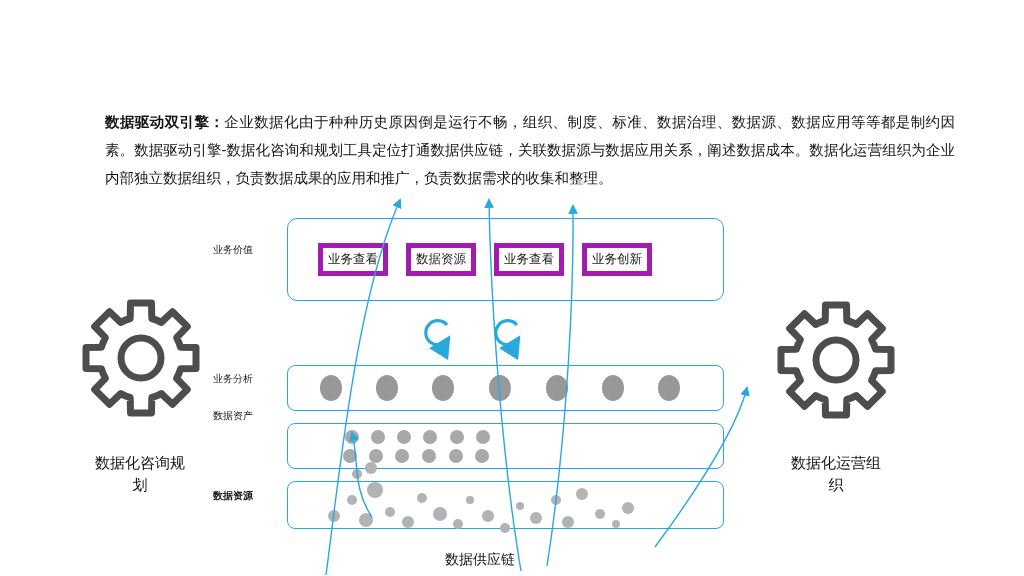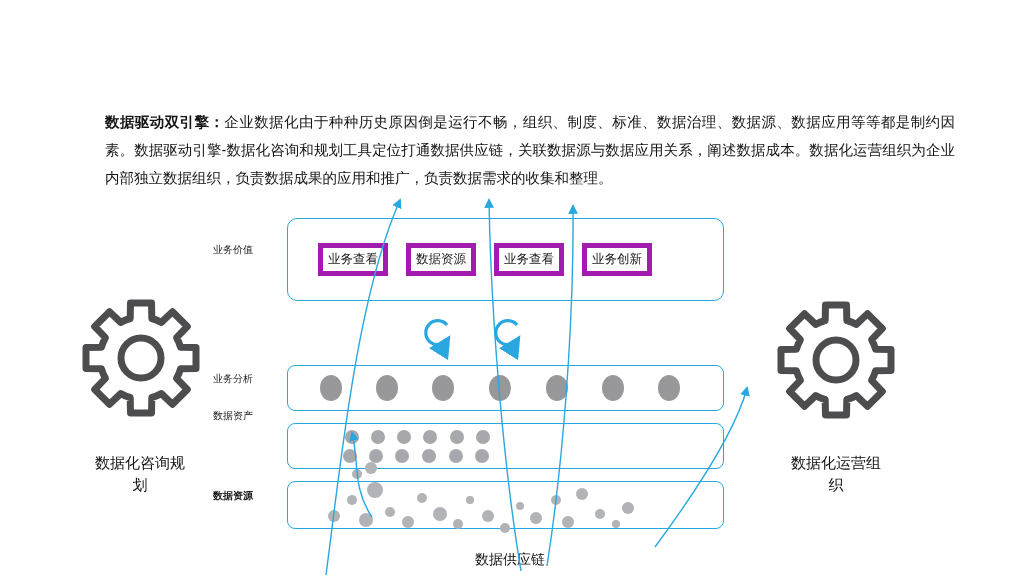--- a/index.html
+++ b/index.html
@@ -16,21 +16,21 @@
   .box.asset{top:423px;height:46px;border-radius:8px;}
   .box.res{top:481px;height:48px;border-radius:8px;}
   .row-label{position:absolute;width:48px;text-align:center;font-size:10px;line-height:19px;color:#1a1a1a;}
   .rl-biz{left:209px;top:240px;}
   .rl-app{left:209px;top:369px;}
   .rl-asset{left:209px;top:406px;}
   .rl-res{left:209px;top:486px;font-weight:bold;}
   .engine-label{position:absolute;width:100px;text-align:center;font-size:15px;line-height:22px;color:#111;}
   .engine-left{left:90px;top:452px;}
   .engine-right{left:786px;top:452px;}
-  .bottom-label{position:absolute;left:445px;top:551px;width:130px;text-align:center;font-size:14px;color:#111;}
+  .bottom-label{position:absolute;left:445px;top:551px;width:130px;text-align:left;font-size:14px;color:#111;}
   svg.overlay{position:absolute;left:0;top:0;pointer-events:none;}
 </style>
 </head>
 <body>
 
 <div class="canvas">
 
 
   <p class="intro"><b>数据驱动双引擎：</b><span>企业数据化由于种种历史原因倒是运行不畅，组织、制度、标准、数据治理、数据源、数据应用等等都是制约因素。数据驱动引擎-数据化咨询和规划工具定位打通数据供应链，关联数据源与数据应用关系，阐述数据成本。数据化运营组织为企业内部独立数据组织，负责数据成果的应用和推广，负责数据需求的收集和整理。</span></p>
 

